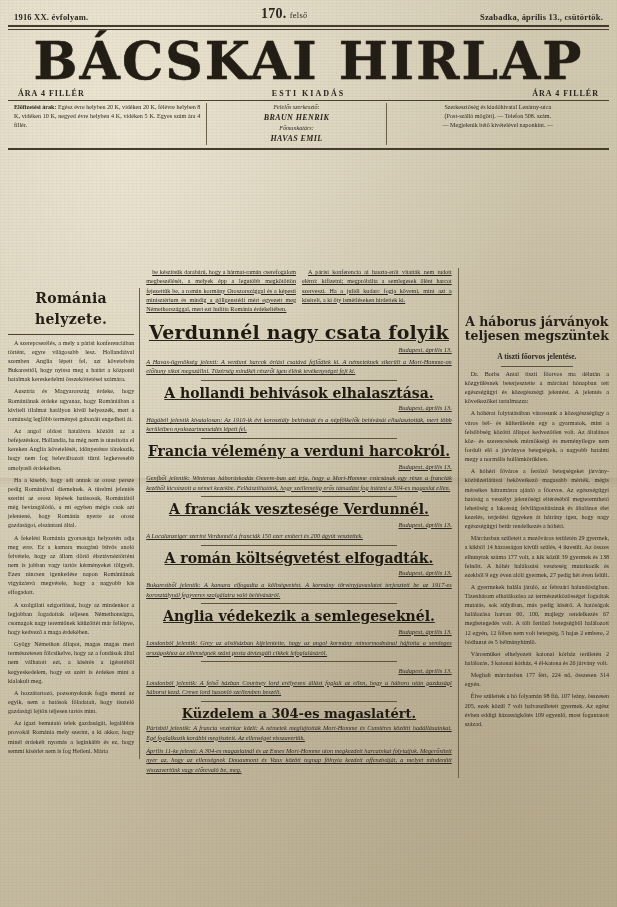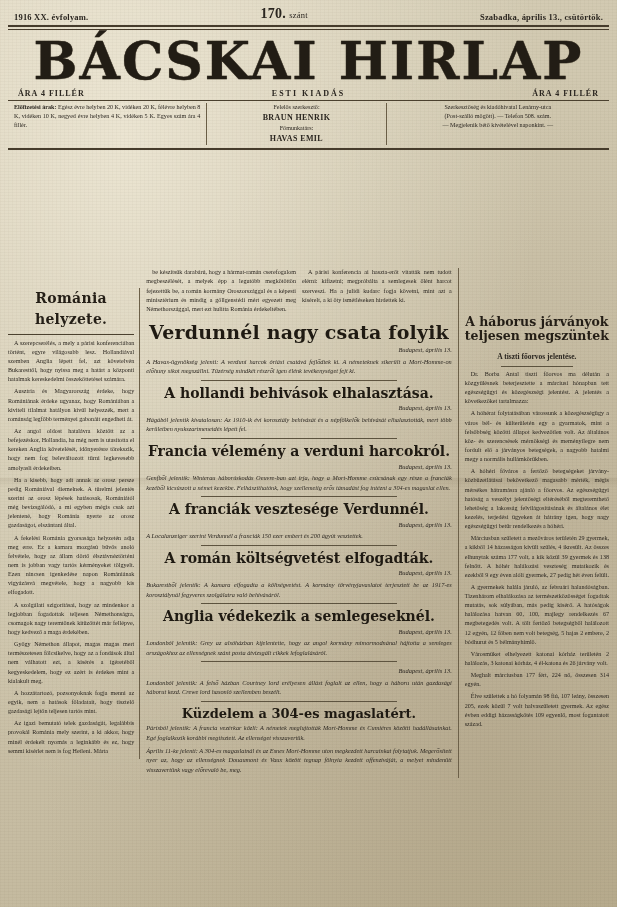--- a/index.html
+++ b/index.html
@@ -70,40 +70,40 @@
   .imprint{
     display:flex;
     border-top:1px solid #4b412f;
     border-bottom:2px solid #463c2c;
     font-size:6.6px;
     line-height:1.35;
     padding:2px 0 3px 0;
   }
   .imprint .col{padding:0 6px;}
   .imprint .c1{width:33%;}
-  .imprint .c2{width:30%;text-align:center;border-left:1px solid #6a5e46;border-right:1px solid #6a5e46;}
+  .imprint .c2{width:30%;text-align:center;border-left:1px solid #6a5e46;border-right:1px solid #6a5e46;font-style:italic;}
   .imprint .c3{width:37%;text-align:center;}
   .imprint .big{font-size:8px;font-weight:bold;letter-spacing:.4px;}
 
   
   .body{
     display:flex;
     margin-top:3px;
     height:740px;
     align-items:center;
   }
   .col{
     box-sizing:border-box;
     font-size:6.1px;
     line-height:1.5;
     text-align:justify;
     hyphens:auto;
   }
   .col.c-left{width:22%;padding-right:5px;border-right:1px solid #6d6149;}
-  .col.c-mid{width:53%;padding:0 6px;border-right:1px solid #6d6149;}
+  .col.c-mid{width:53%;padding:0 6px;border-right:1px solid #6d6149;text-decoration:underline;}
   .col.c-right{width:25%;padding-left:6px;}
 
   .col p{margin:0 0 3px 0;text-indent:6px;}
 
   .hl-left{
     font-family:"DejaVu Serif",serif;
     font-size:14px;font-weight:bold;
     text-align:center;margin:0 0 4px 0;letter-spacing:.3px;
     color:#241e16;
   }
@@ -154,21 +154,21 @@
 </head>
 <body>
 
 <div class="page">
   <div class="grain"></div>
 
   <div class="topline">
     <div>1916 XX. évfolyam.</div>
     <div class="center">
       <span class="num">170.</span>
-      <span class="sm">szánt</span>
+      <span class="sm">felső</span>
     </div>
     <div>Szabadka, április 13., csütörtök.</div>
   </div>
   <div class="rule"></div>
 
   <div class="masthead">
     <h1>BÁCSKAI HIRLAP</h1>
   </div>
   <div class="sub-bar">
     <div class="b">ÁRA 4 FILLÉR</div>

